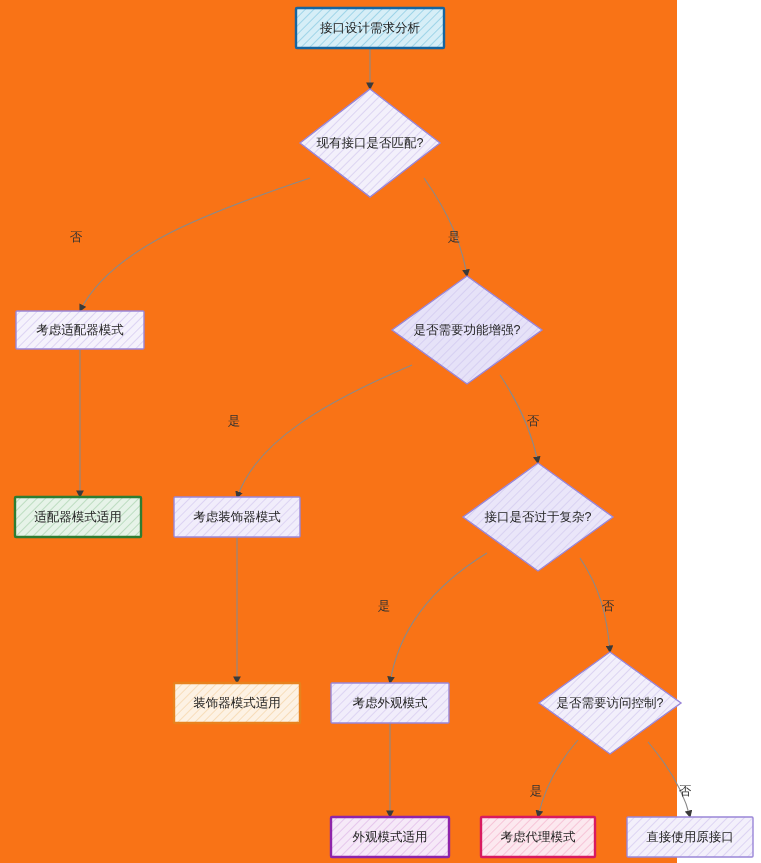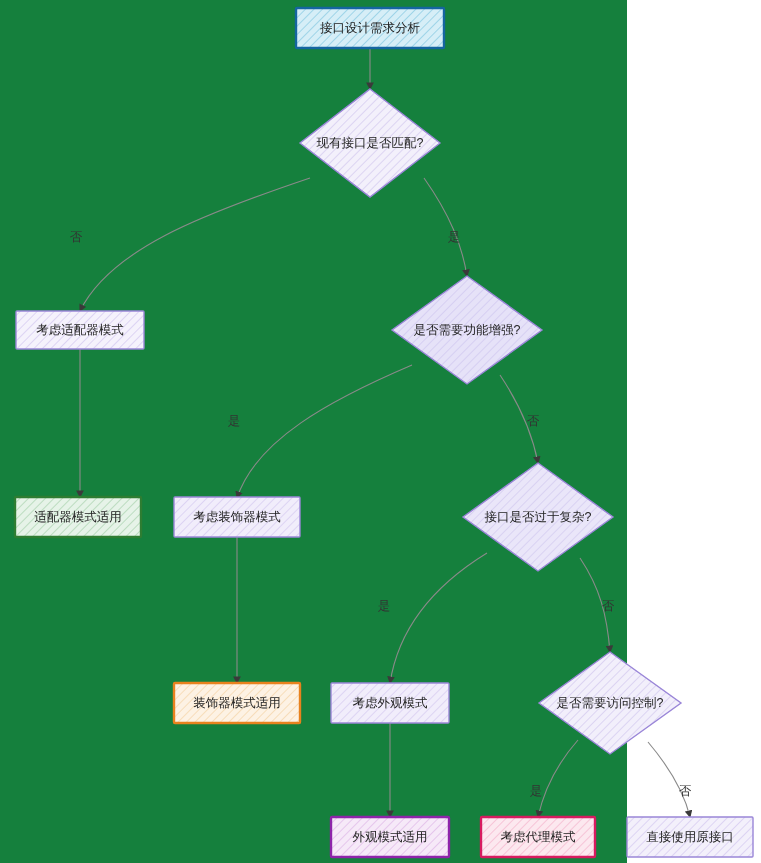--- a/index.html
+++ b/index.html
@@ -8,23 +8,23 @@
     background: #ffffff;
   }
   body {
     width: 761px;
     height: 863px;
     overflow: hidden;
     font-family: "Liberation Sans", "DejaVu Sans", sans-serif;
   }
   #flowchart-root {
     position: relative;
-    width: 627px;
+    width: 677px;
     height: 863px;
-    background: #15803d;
+    background: #f97316;
     text-decoration: underline;
   }
   svg#flow-svg {
     position: absolute;
     top: 0; left: 0;
     width: 761px;
     height: 863px;
     display: block;
   }
   .node-label {

